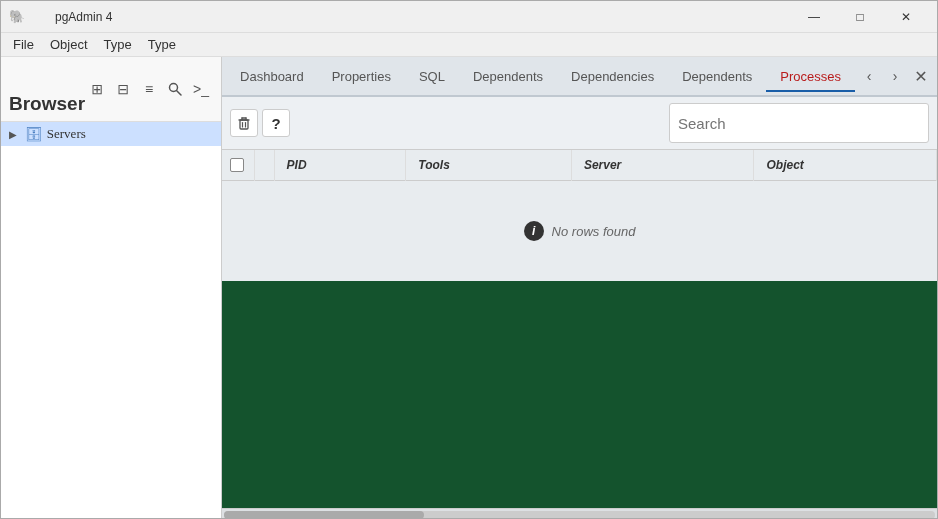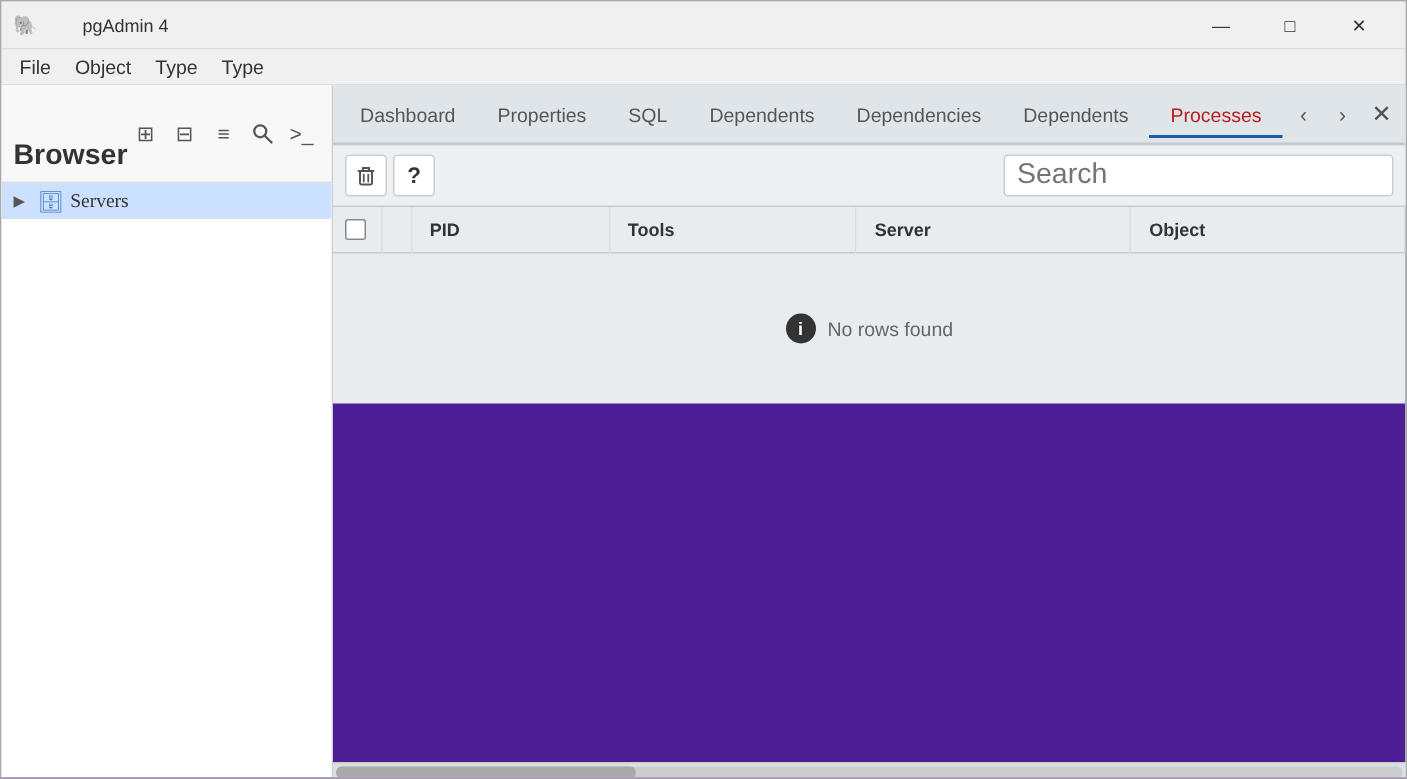--- a/index.html
+++ b/index.html
@@ -223,35 +223,36 @@
       cursor: pointer;
       border: 1px solid #ccc;
       background: #fff;
       border-radius: 3px;
       font-size: 14px;
       color: #555;
     }
     .toolbar-spacer { flex: 1; }
     .search-input {
       width: 260px;
-      height: 28px;
+      height: 40px;
       padding: 0 8px;
       border: 1px solid #ccc;
       border-radius: 3px;
-      font-size: 19px;
+      font-size: 15px;
       background: #fff;
       color: #333;
       outline: none;
     }
 
     
     .table-area {
       flex: 1;
       overflow: auto;
-      background: #4c1d95;
+      background: #14532d;
+      font-style: italic;
     }
     .data-table {
       width: 100%;
       border-collapse: collapse;
       background: #fff;
     }
     .data-table thead tr {
       background: #e8ecef;
       border-bottom: 1px solid #ccc;
     }

